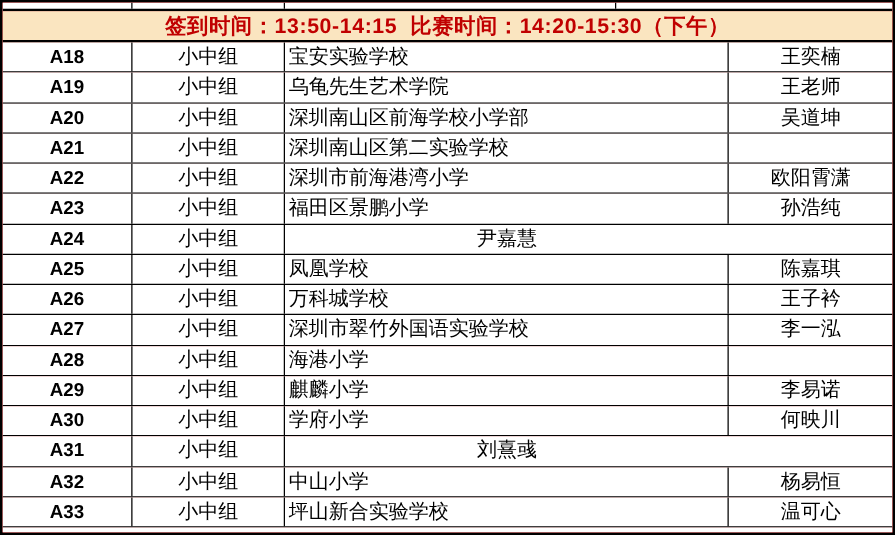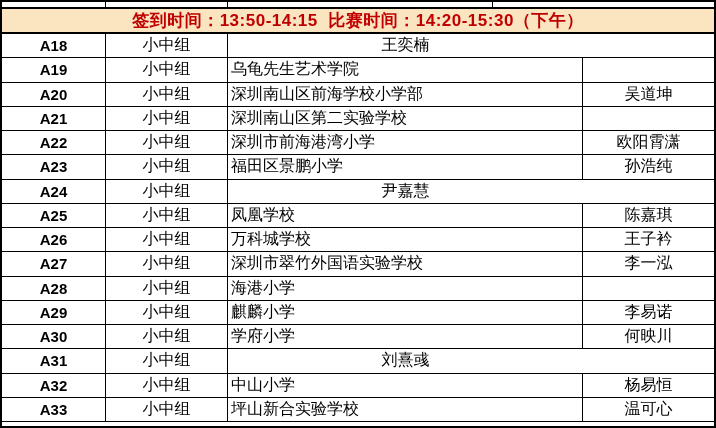--- a/index.html
+++ b/index.html
@@ -90,27 +90,29 @@
   </div>
 
   <div class="session-header" style="background: rgb(250, 229, 192); color: rgb(192, 0, 0);">
     <span>签到时间：13:50-14:15  比赛时间：14:20-15:30（下午）</span>
   </div>
 
   <div class="table-body">
   <div class="data-row">
     <div class="cell c-id">A18</div>
     <div class="cell c-group">小中组</div>
+    <div class="cell c-school">宝安实验学校</div>
     <div class="cell c-name">王奕楠</div>
   </div>
 
   <div class="data-row">
     <div class="cell c-id">A19</div>
     <div class="cell c-group">小中组</div>
     <div class="cell c-school">乌龟先生艺术学院</div>
+    <div class="cell c-name">王老师</div>
   </div>
 
   <div class="data-row">
     <div class="cell c-id">A20</div>
     <div class="cell c-group">小中组</div>
     <div class="cell c-school">深圳南山区前海学校小学部</div>
     <div class="cell c-name">吴道坤</div>
   </div>
 
   <div class="data-row">

